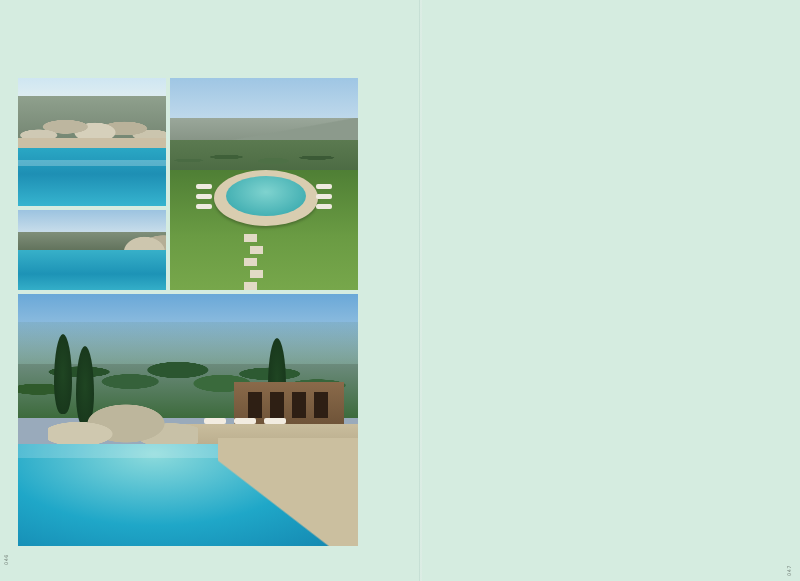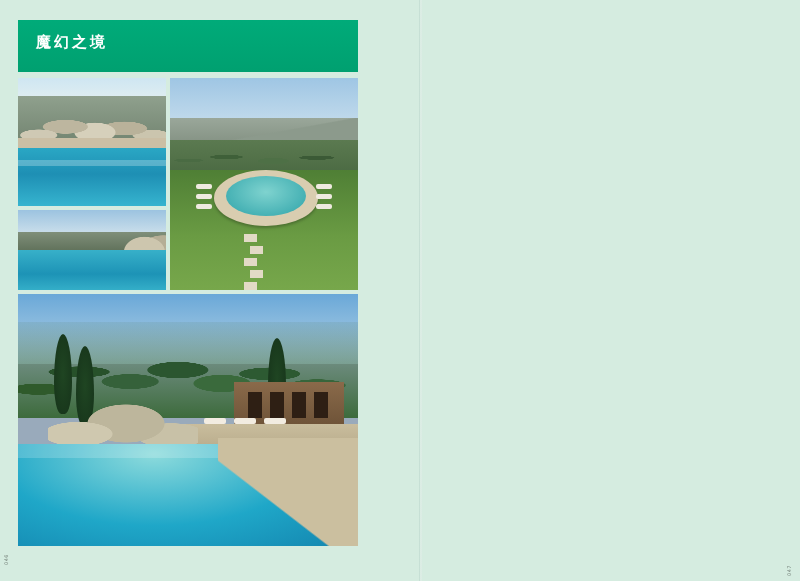--- a/index.html
+++ b/index.html
@@ -237,23 +237,20 @@
   .folio-left { left: 9px; bottom: 16px; transform: rotate(-90deg); transform-origin: left bottom; }
   .folio-right { right: 8px; bottom: 16px; transform: rotate(-90deg); transform-origin: right bottom; }
 </style>
 </head>
 <body>
 
 <div id="page">
 
   <div class="page-left">
 
-    <div class="title-banner">
-      <div class="title-text">魔幻之境</div>
-    </div>
 
     <div class="photo" id="ph1">
       <div class="sky"></div>
       <div class="rocks"></div>
       <div class="deck"></div>
       <div class="water"></div>
     </div>
 
     <div class="photo" id="ph2">
       <div class="sky"></div>

